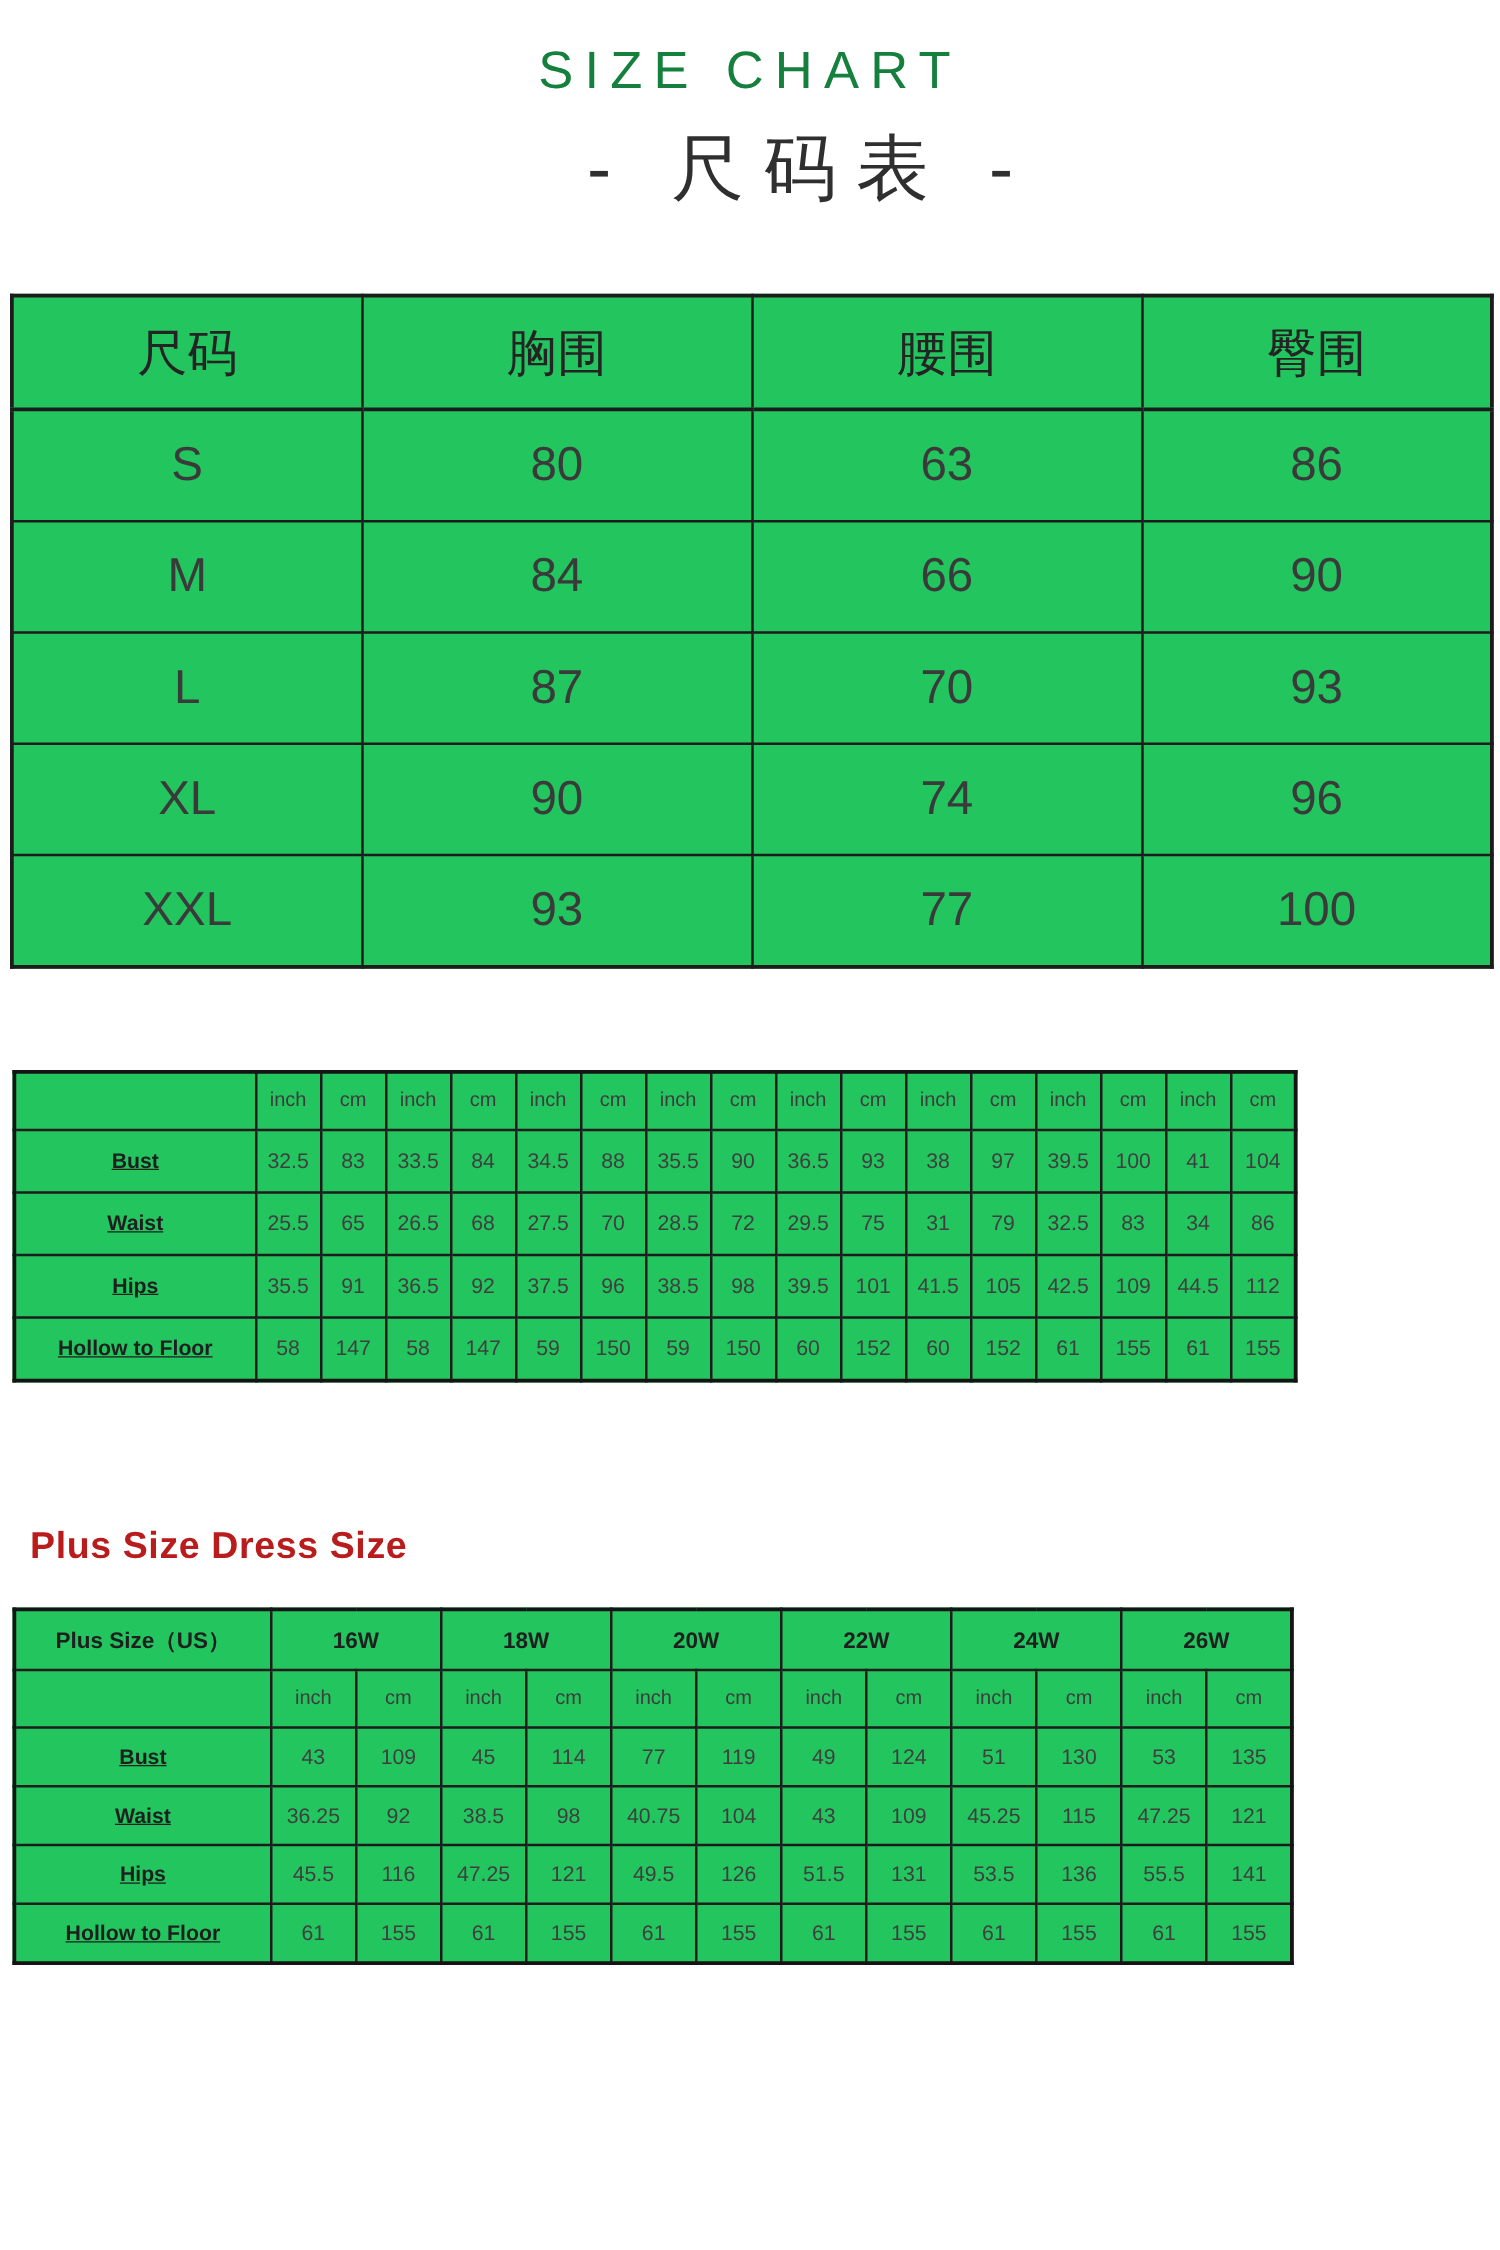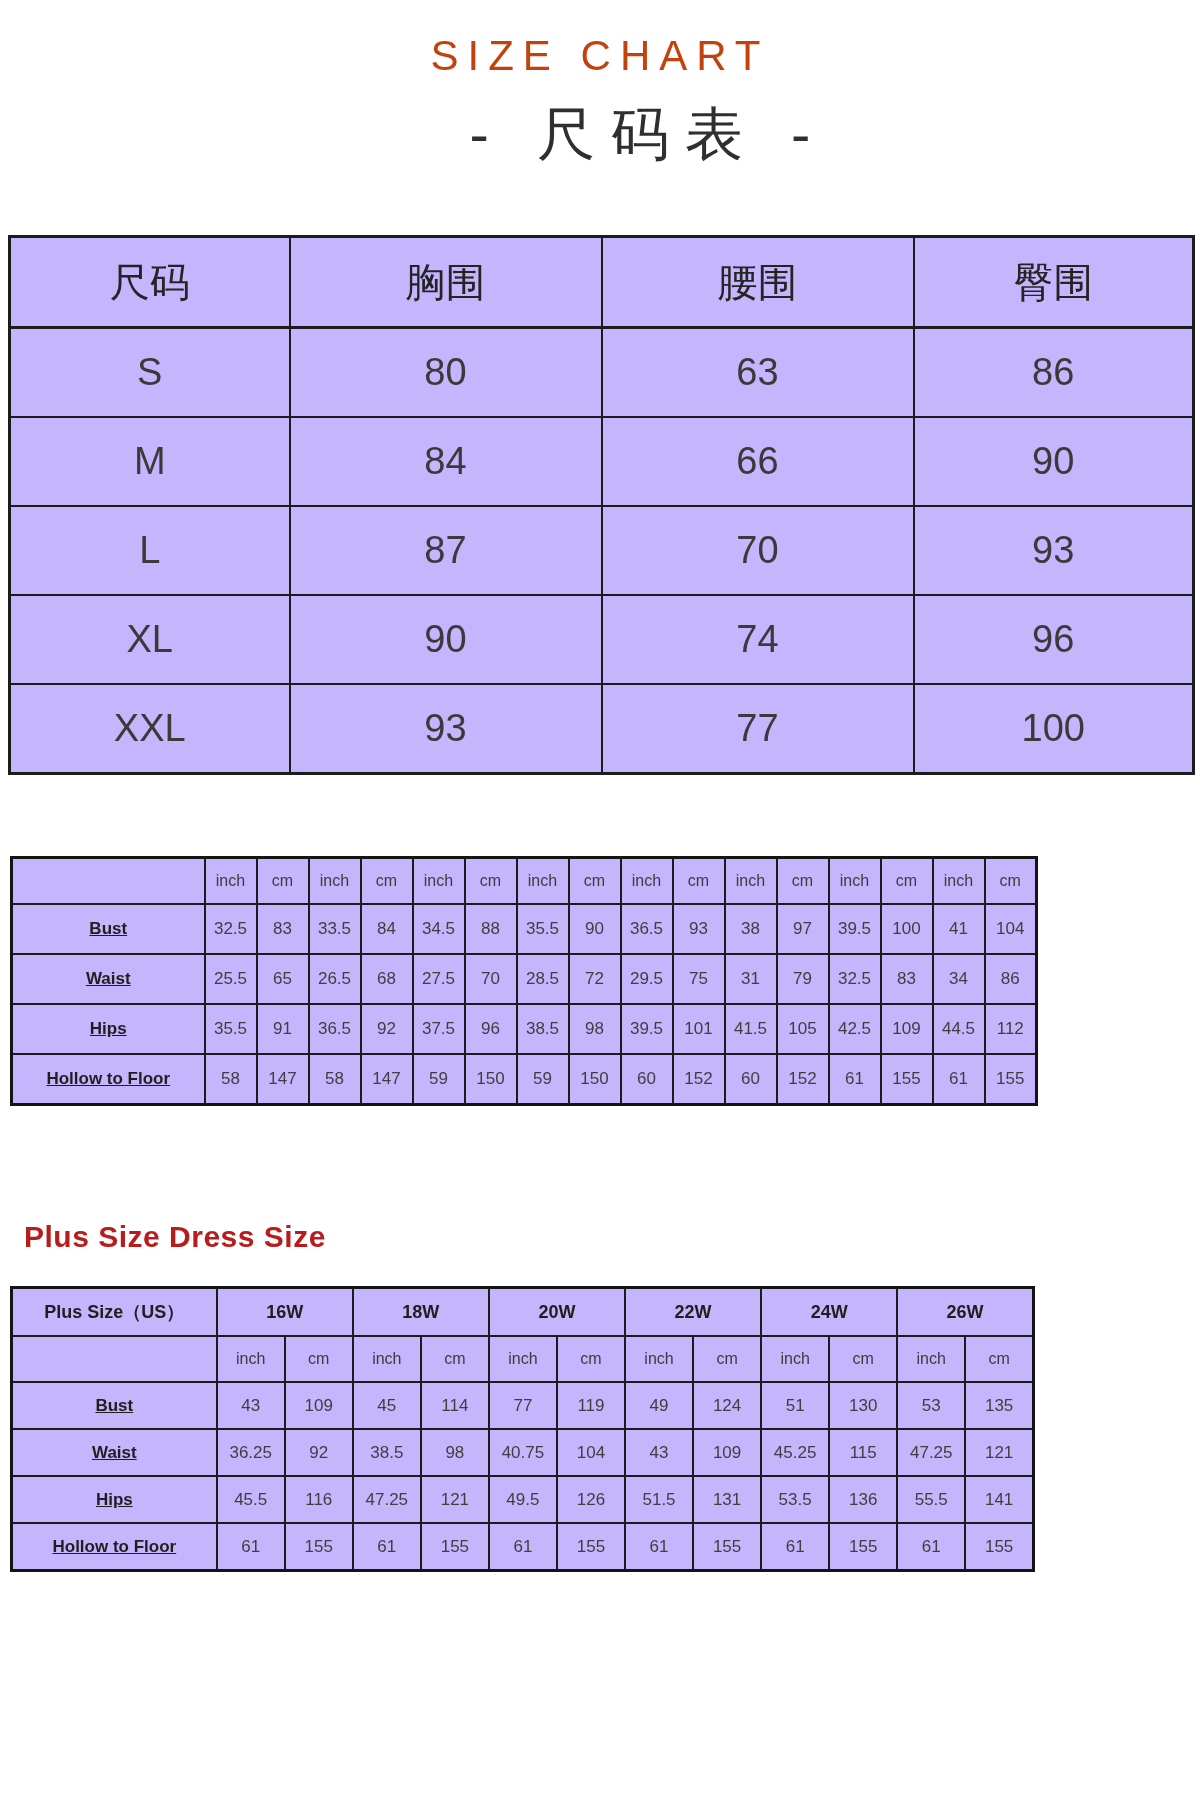--- a/index.html
+++ b/index.html
@@ -8,29 +8,29 @@
     width:1200px;height:1800px;
     background:#ffffff;
     font-family:"Liberation Sans","DejaVu Sans",sans-serif;
     color:#333;
     overflow:hidden;
   }
   .title-en{
     position:absolute;top:32px;left:0;width:100%;
     text-align:center;
     font-size:42px;letter-spacing:9px;
-    color:#c2410c;font-weight:400;
+    color:#15803d;font-weight:400;
   }
   .title-zh{
     position:absolute;top:96px;left:0;width:100%;
     text-align:center;
     font-size:58px;letter-spacing:16px;
     color:#2f2f2f;font-weight:400;padding-left:48px;
   }
-  table{border-collapse:collapse;table-layout:fixed;background:#c4b5fd;}
+  table{border-collapse:collapse;table-layout:fixed;background:#22c55e;}
   td{border:2px solid #1c1c1c;text-align:center;vertical-align:middle;padding:0;overflow:hidden;}
 
   
   .cn-table{
     position:absolute;left:8px;top:235px;
     width:1184px;
     border:3px solid #1c1c1c;
   }
   .cn-table td{border-width:2px;}
   .cn-table .hrow td{height:88px;font-size:40px;color:#242424;font-weight:500;border-bottom-width:3px;}

